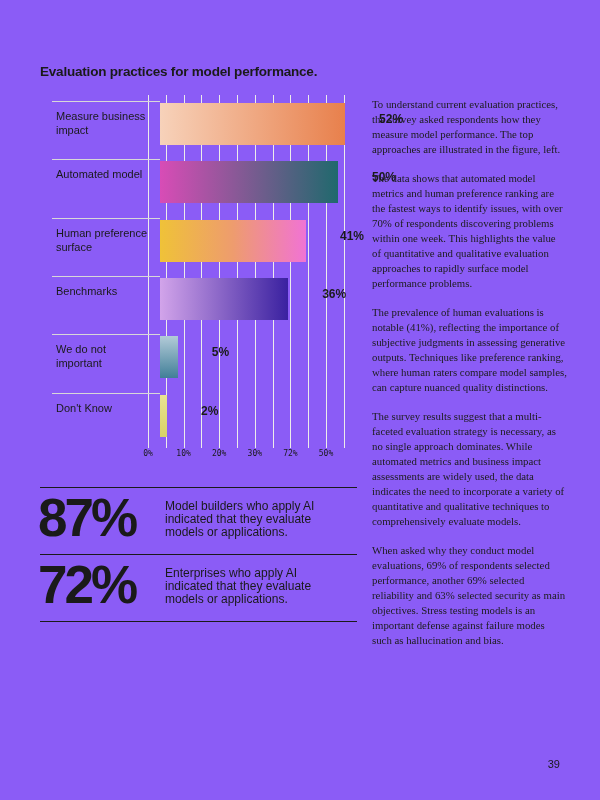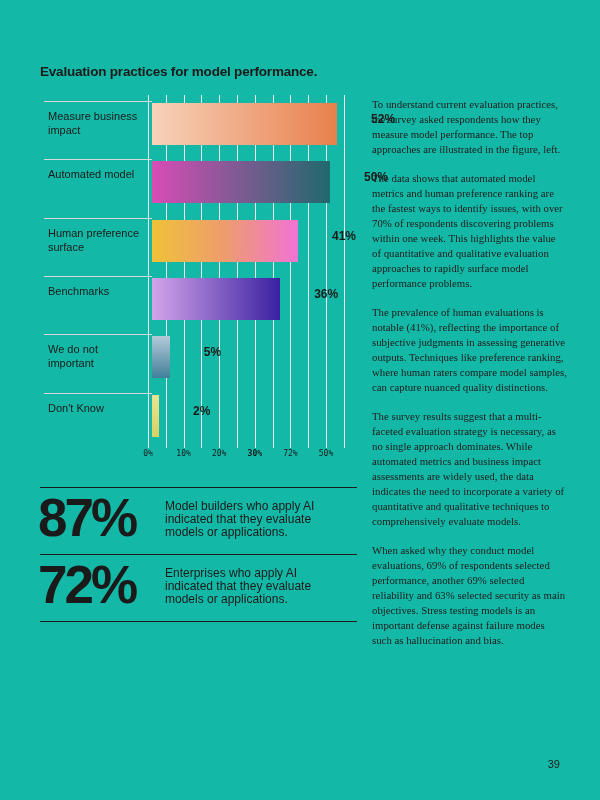--- a/index.html
+++ b/index.html
@@ -1,31 +1,31 @@
 <!DOCTYPE html>
 <html><head>
 <meta charset="utf-8">
 <style>
   html,body{margin:0;padding:0;background:#e9e9e9;}
   .page{
     position:relative;width:600px;height:800px;margin:0 auto;
-    background:#14b8a6;overflow:hidden;
+    background:#8b5cf6;overflow:hidden;
     font-family:"Liberation Sans", sans-serif;color:#1a1a1a;
   }
   .figure-title{
     position:absolute;left:40px;top:64px;margin:0;
     font-size:13.5px;font-weight:bold;letter-spacing:-0.2px;
   }
   
   .chart{position:absolute;left:40px;top:95px;width:330px;height:372px;}
   .plot-grid{
     position:absolute;left:108px;top:0;width:212px;height:353px;
     background:repeating-linear-gradient(to right,#edecea 0 1px,transparent 1px 17.8px);
   }
-  .chart-rows{position:absolute;left:4px;top:0;width:100%;}
+  .chart-rows{position:absolute;left:12px;top:0;width:100%;}
   .chart-row{position:relative;height:58.33px;}
   .row-divider{position:absolute;left:0;top:6px;width:108px;height:1px;background:#d8d8d8;}
   .bar-label{
     position:absolute;left:4px;top:14px;width:96px;
     font-size:11px;line-height:14px;
   }
   .bar{position:absolute;left:108px;top:8px;height:42px;}
   .bar-value{
     position:absolute;top:24px;transform:translateY(-50%);
     font-size:12px;font-weight:600;white-space:nowrap;margin-left:25px;
@@ -100,21 +100,21 @@
           <div class="row-divider"></div>
           <div class="bar-label">Don't Know</div>
           <div class="bar" style="background: linear-gradient(rgb(233, 228, 146), rgb(216, 209, 101)); width: 7.12px;"></div>
           <div class="bar-value" style="left: 124.12px;">2%</div>
         </div>
       </div>
     <div class="x-axis" id="x-axis">
         <span class="tick" style="left: 108px;">0%</span>
         <span class="tick" style="left: 143.6px;">10%</span>
         <span class="tick" style="left: 179.2px;">20%</span>
-        <span class="tick" style="left: 214.8px; font-weight: bold;">30%</span>
+        <span class="tick" style="left: 214.8px;">30%</span>
         <span class="tick" style="left: 250.4px;">72%</span>
         <span class="tick" style="left: 286px;">50%</span>
       </div>
   </div>
 
   <div class="stats">
     <div class="stat-row">
       <div class="stat-value">87%</div>
       <div class="stat-caption">Model builders who apply AI indicated that they evaluate models or applications.</div>
     </div>

